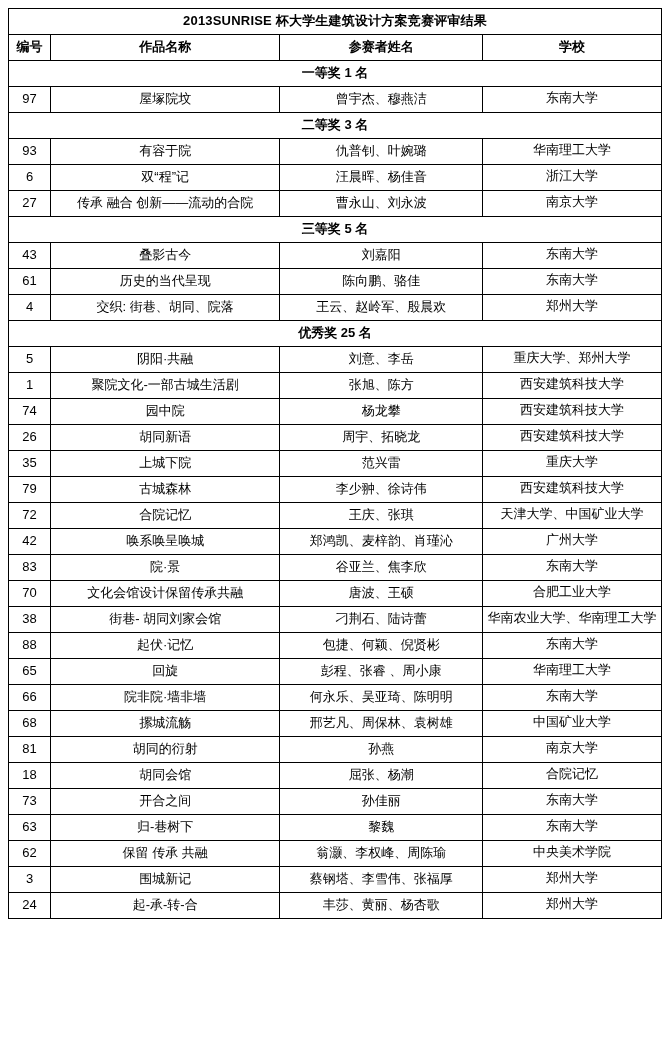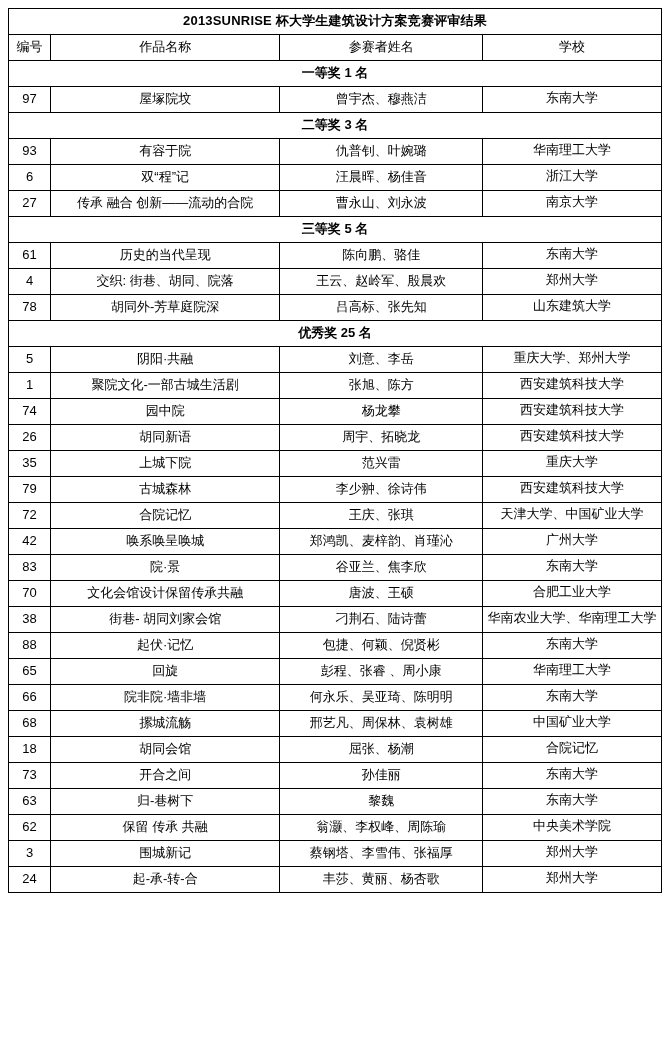--- a/index.html
+++ b/index.html
@@ -35,21 +35,21 @@
     overflow: hidden;
     white-space: nowrap;
   }
   .title-cell {
     font-weight: bold;
     font-size: 14px;
     letter-spacing: 0.2px;
     padding: 5px 2px;
   }
   .header-cell {
-    font-weight: normal;
+    font-weight: bold;
     font-size: 13.5px;
     padding: 4px 2px;
   }
   .section-cell {
     font-weight: bold;
     font-size: 13.5px;
     padding: 4px 2px;
   }
   .col-id { width: 42px; }
   .col-work { width: 228px; }
@@ -109,38 +109,38 @@
         <tr>
           <td class="cell-id">27</td>
           <td class="cell-work">传承 融合 创新——流动的合院</td>
           <td class="cell-name">曹永山、刘永波</td>
           <td class="cell-school">南京大学</td>
         </tr>
         <tr>
           <td class="section-cell" colspan="4">三等奖 5 名</td>
         </tr>
         <tr>
+          <td class="cell-id">43</td>
+          <td class="cell-work">叠影古今</td>
+          <td class="cell-name">刘嘉阳</td>
+          <td class="cell-school">东南大学</td>
+        </tr>
+        <tr>
           <td class="cell-id">61</td>
           <td class="cell-work">历史的当代呈现</td>
           <td class="cell-name">陈向鹏、骆佳</td>
           <td class="cell-school">东南大学</td>
         </tr>
         <tr>
           <td class="cell-id">4</td>
           <td class="cell-work">交织: 街巷、胡同、院落</td>
           <td class="cell-name">王云、赵岭军、殷晨欢</td>
           <td class="cell-school">郑州大学</td>
         </tr>
         <tr>
-          <td class="cell-id">78</td>
-          <td class="cell-work">胡同外-芳草庭院深</td>
-          <td class="cell-name">吕高标、张先知</td>
-          <td class="cell-school">山东建筑大学</td>
-        </tr>
-        <tr>
           <td class="section-cell" colspan="4">优秀奖 25 名</td>
         </tr>
         <tr>
           <td class="cell-id">5</td>
           <td class="cell-work">阴阳·共融</td>
           <td class="cell-name">刘意、李岳</td>
           <td class="cell-school">重庆大学、郑州大学</td>
         </tr>
         <tr>
           <td class="cell-id">1</td>
@@ -218,20 +218,26 @@
           <td class="cell-id">66</td>
           <td class="cell-work">院非院·墙非墙</td>
           <td class="cell-name">何永乐、吴亚琦、陈明明</td>
           <td class="cell-school">东南大学</td>
         </tr>
         <tr>
           <td class="cell-id">68</td>
           <td class="cell-work">摞城流觞</td>
           <td class="cell-name">邢艺凡、周保林、袁树雄</td>
           <td class="cell-school">中国矿业大学</td>
+        </tr>
+        <tr>
+          <td class="cell-id">81</td>
+          <td class="cell-work">胡同的衍射</td>
+          <td class="cell-name">孙燕</td>
+          <td class="cell-school">南京大学</td>
         </tr>
         <tr>
           <td class="cell-id">18</td>
           <td class="cell-work">胡同会馆</td>
           <td class="cell-name">屈张、杨潮</td>
           <td class="cell-school">合院记忆</td>
         </tr>
         <tr>
           <td class="cell-id">73</td>
           <td class="cell-work">开合之间</td>

